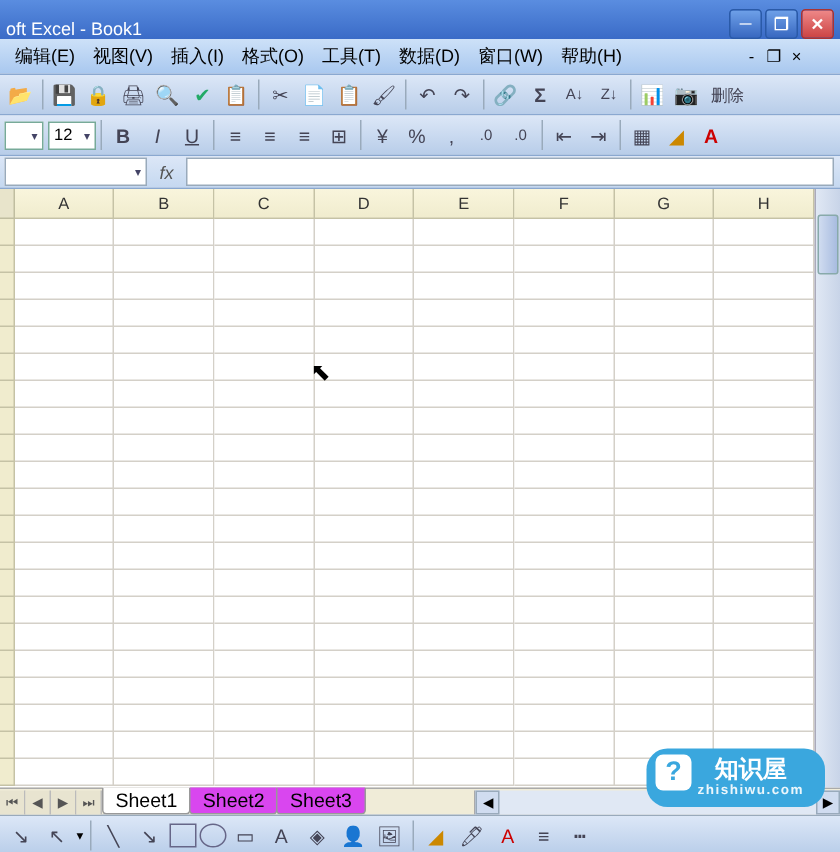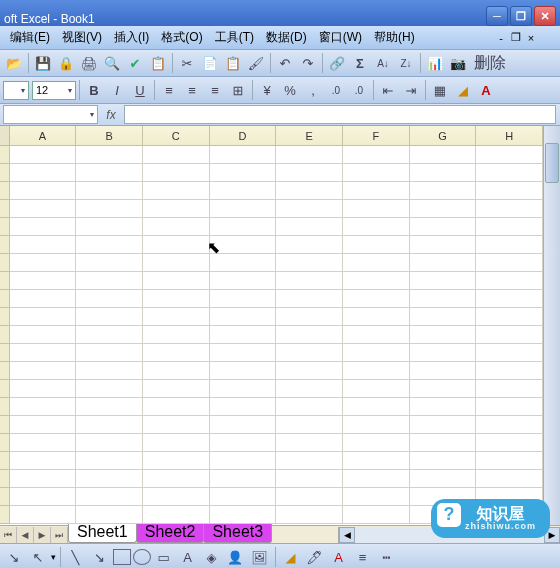--- a/index.html
+++ b/index.html
@@ -9,40 +9,40 @@
 .winbtns { display: flex; gap: 2px; padding-right: 4px; }
 .winbtn { width: 22px; height: 20px; background: linear-gradient(#6ea0e8,#3868c0); border: 1px solid #2a5aa8; border-radius: 3px; display: flex; align-items: center; justify-content: center; color: #fff; font-size: 11px; font-weight: bold; }
 .winbtn.close { background: linear-gradient(#e88,#c44); border-color: #a33; }
 .menubar { height: 24px; background: linear-gradient(#cde1f8,#a9c8ef); display: flex; align-items: center; font-size: 12px; padding: 0 4px; border-bottom: 1px solid #8aa8d0; }
 .menuitem { padding: 2px 6px; color: #000; cursor: default; }
 .innerctl { margin-left: auto; display: flex; gap: 1px; padding-right: 18px; }
 .innerbtn { width: 14px; height: 14px; display: flex; align-items: center; justify-content: center; color: #000; font-size: 11px; }
 .toolbar { height: 27px; background: linear-gradient(#dce7f7,#b8cde9); display: flex; align-items: center; padding: 0 3px; border-bottom: 1px solid #8aa8d0; gap: 1px; }
 .tbtn { width: 22px; height: 22px; display: flex; align-items: center; justify-content: center; font-size: 13px; color: #445; border-radius: 2px; }
 .sep { width: 1px; height: 20px; background: #9ab; margin: 0 2px; }
-.fontsize-box { width: 44px; height: 19px; background: #fff; border: 1px solid #7a9; font-size: 11px; padding: 1px 3px; display: flex; align-items: center; }
+.fontsize-box { width: 32px; height: 19px; background: #fff; border: 1px solid #7a9; font-size: 11px; padding: 1px 3px; display: flex; align-items: center; }
 .dropdown-arrow { font-size: 8px; color: #446; margin-left: auto; }
 .formulabar { height: 22px; background: linear-gradient(#dce7f7,#c5d8f0); display: flex; align-items: center; border-bottom: 1px solid #8aa8d0; }
 .namebox { width: 95px; height: 19px; background: #fff; border: 1px solid #9ab; margin-left: 3px; display: flex; align-items: center; font-size: 11px; padding: 0 3px; }
 .fxlabel { width: 26px; text-align: center; font-style: italic; font-size: 12px; color: #555; }
 .fxinput { flex: 1; height: 19px; background: #fff; border: 1px solid #9ab; margin-right: 4px; }
 .grid-area { position: relative; height: 399px; display: flex; }
 .colheads { position: absolute; top: 0; left: 0; right: 17px; height: 20px; display: flex; background: #f8f4db; }
 .corner { width: 10px; height: 20px; background: #e8e4cb; border-right: 1px solid #c0bda0; border-bottom: 1px solid #c0bda0; }
 .colhead { width: 69px; height: 20px; background: linear-gradient(#f9f5dc,#f0ecce); border-right: 1px solid #c5c2a5; border-bottom: 1px solid #c5c2a5; text-align: center; font-size: 11px; line-height: 20px; color: #333; }
 .rows { position: absolute; top: 20px; left: 0; right: 17px; bottom: 0; }
 .row { height: 18px; display: flex; }
 .rowhead { width: 10px; background: #f0ecce; border-right: 1px solid #c5c2a5; border-bottom: 1px solid #c5c2a5; }
 .cell { width: 69px; height: 18px; border-right: 1px solid #d4d0c8; border-bottom: 1px solid #d4d0c8; background: #fff; }
 .vscroll { position: absolute; right: 0; top: 0; width: 17px; bottom: 0; background: linear-gradient(90deg,#e0e8f4,#c8d4e8); border-left: 1px solid #aab; }
 .vscroll .thumb { position: absolute; top: 17px; left: 1px; right: 1px; height: 40px; background: linear-gradient(90deg,#d0dcf0,#a8bce0); border: 1px solid #8aa; border-radius: 2px; }
 .sheettabs { height: 18px; background: #f0ecd8; display: flex; align-items: flex-end; border-top: 1px solid #aaa; font-size: 11px; }
 .navbtns { display: flex; }
 .navbtn { width: 17px; height: 16px; background: #e8e4d0; border-right: 1px solid #bbb; display: flex; align-items: center; justify-content: center; font-size: 9px; color: #555; }
-.tab { padding: 1px 8px; background: #fff; border: 1px solid #999; border-top: none; border-radius: 0 0 3px 3px; margin-right: -1px; font-size: 16px; }
+.tab { padding: 1px 8px; background: #fff; border: 1px solid #999; border-top: none; border-radius: 0 0 3px 3px; margin-right: -1px; font-size: 13px; }
 .tab.inactive { background: #d946ef; }
 .tab-end { border-left: 1px solid #999; flex: 0.3; }
 .hscroll { flex: 1; height: 16px; background: #e0e8f4; border-left: 1px solid #aaa; display: flex; align-items: center; }
 .hscroll .arrow { width: 16px; height: 16px; background: #d0dcf0; border: 1px solid #9ab; font-size: 9px; text-align: center; line-height: 14px; }
 .drawbar { height: 27px; background: linear-gradient(#dce7f7,#b8cde9); display: flex; align-items: center; padding: 0 3px; gap: 2px; font-size: 12px; border-top: 1px solid #9ab; }
 .watermark { position: absolute; right: 10px; bottom: 30px; background: #3aa7de; color: #fff; padding: 6px 14px 6px 34px; border-radius: 14px; font-size: 16px; font-weight: bold; display: flex; flex-direction: column; align-items: center; line-height: 1.1; }
 .watermark .sub { font-size: 9px; letter-spacing: 1px; opacity: 0.9; }
 .watermark .qmark { position: absolute; left: 6px; top: 4px; width: 24px; height: 24px; background: #fff; border-radius: 5px; color: #3aa7de; font-size: 18px; font-weight: bold; display: flex; align-items: center; justify-content: center; }
 .cursor { position: absolute; left: 207px; top: 238px; font-size: 16px; color: #000; pointer-events: none; }
 .autoshape { padding: 0 6px; }
@@ -94,21 +94,21 @@
   <div class="tbtn">↶</div>
   <div class="tbtn">↷</div>
   <div class="sep"></div>
   <div class="tbtn">🔗</div>
   <div class="tbtn" style="font-weight:bold">Σ</div>
   <div class="tbtn" style="font-size:10px">A↓</div>
   <div class="tbtn" style="font-size:10px">Z↓</div>
   <div class="sep"></div>
   <div class="tbtn">📊</div>
   <div class="tbtn">📷</div>
-  <div class="tbtn" style="width:auto;font-size:16px;padding:0 4px">删除</div>
+  <div class="tbtn" style="width:auto;font-size:11px;padding:0 4px">删除</div>
 </div>
 
 <div class="toolbar">
   <div class="fontsize-box" style="width:26px;margin-right:2px">
       <span class="dropdown-arrow">▾</span>
     </div>
   <div class="fontsize-box">
       <span>12</span>
       <span class="dropdown-arrow">▾</span>
     </div>

